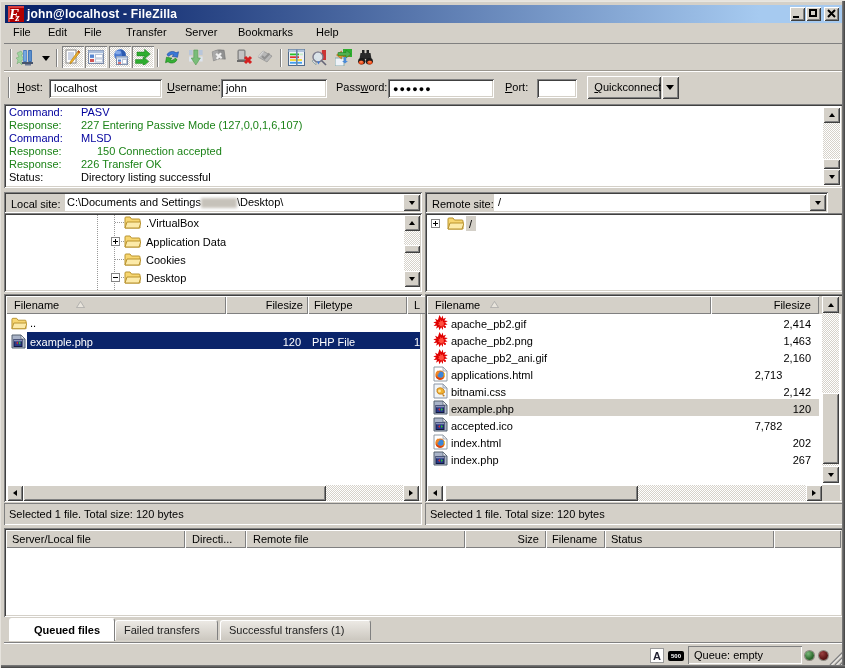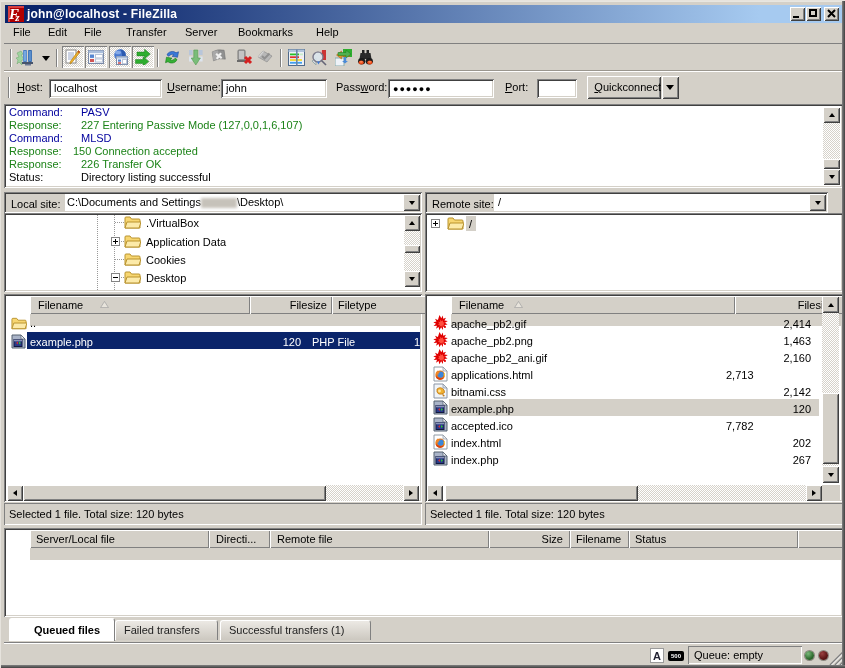--- a/index.html
+++ b/index.html
@@ -78,21 +78,21 @@
 .combo .clabel { position:absolute; left:2px; top:2px; bottom:2px; background:#d4d0c8;
   padding:4px 0 0 5px; white-space:nowrap; overflow:hidden; }
 .combo .cbtn { position:absolute; right:2px; top:2px; width:17px; height:17px; }
 
 .treebox { position:absolute; background:#fff;
   box-shadow: inset 1px 1px 0 #808080, inset -1px -1px 0 #ffffff,
               inset 2px 2px 0 #404040, inset -2px -2px 0 #d4d0c8; }
 .listbox { position:absolute; background:#fff;
   box-shadow: inset 1px 1px 0 #808080, inset -1px -1px 0 #ffffff,
               inset 2px 2px 0 #404040, inset -2px -2px 0 #d4d0c8; }
-.lhdr { position:absolute; left:2px; top:2px; right:2px; height:30px; background:#d4d0c8;margin-left:24px; }
+.lhdr { position:absolute; left:2px; top:2px; right:2px; height:18px; background:#d4d0c8; }
 .hcell { position:absolute; top:0; height:18px; background:#d4d0c8;
   box-shadow: inset 1px 1px 0 #ffffff, inset -1px -1px 0 #808080;
   padding:3px 0 0 8px; overflow:hidden; }
 .statbox { position:absolute; height:22px; background:#d4d0c8;
   box-shadow: inset 1px 1px 0 #808080, inset -1px -1px 0 #ffffff;
   padding:5px 0 0 5px; }
 
 .tab { position:absolute; height:20px; background:linear-gradient(#ece9e4,#ccc8c0);
   border-top:1px solid #fff; border-left:1px solid #fff;
   border-right:1px solid #808080;
@@ -284,21 +284,21 @@
     <div class="abs raised" style="left:583px;top:4px;width:74px;height:23px;text-align:right;padding-top:5px"><u>Q</u>uickconnect</div>
     <div class="abs raised" style="left:658px;top:4px;width:17px;height:23px">
       <div class="abs" style="left:4px;top:9px;width:0;height:0;border:4px solid transparent;border-top:5px solid #000"></div>
     </div>
   </div>
 
   <div id="log" class="abs sunkenpane">
     <div class="line c-cmd" style="top:2px">Command:<span style="position:absolute;left:72px">PASV</span></div>
     <div class="line c-resp" style="top:15px">Response:<span style="position:absolute;left:72px">227 Entering Passive Mode (127,0,0,1,6,107)</span></div>
     <div class="line c-cmd" style="top:28px">Command:<span style="position:absolute;left:72px">MLSD</span></div>
-    <div class="line c-resp" style="top:41px">Response:<span style="position:absolute;left:64px">150 Connection accepted</span></div>
+    <div class="line c-resp" style="top:41px">Response:<span style="position:absolute;left:88px">150 Connection accepted</span></div>
     <div class="line c-resp" style="top:54px">Response:<span style="position:absolute;left:72px">226 Transfer OK</span></div>
     <div class="line" style="top:67px">Status:<span style="position:absolute;left:72px">Directory listing successful</span></div>
 
     <div class="sbtn" style="right:3px;top:3px;width:17px;height:16px">
         <div class="arr up"></div>
       </div>
     <div class="strack" style="right:3px;top:19px;width:17px;height:36px"></div>
     <div class="sthumb" style="right:3px;top:55px;width:17px;height:10px"></div>
     <div class="sbtn" style="right:3px;top:65px;width:17px;height:16px">
         <div class="arr dn"></div>
@@ -455,21 +455,21 @@
     <div class="abs" style="left:8px;top:72px"><svg width="15" height="16" viewBox="0 0 15 16">
 <path d="M1 1 h9 l4 4 v10 h-13 z" fill="#ffffff" stroke="#909aa4"></path>
 <path d="M10 1 l4 4 h-4 z" fill="#e8ecf0" stroke="#909aa4" stroke-width="0.7"></path>
 <circle cx="7.2" cy="9.2" r="4.7" fill="#e87818"></circle>
 <circle cx="7.6" cy="8.6" r="3.1" fill="#3a86dc"></circle>
 <path d="M2.6 9.8 a4.7 4.7 0 0 0 4 4 a5 5 0 0 0 4.6 -2.6 a5.5 5.5 0 0 1 -5 0.6 q-2.6 -0.8 -3.6 -2 z" fill="#d84010"></path>
 <path d="M2.5 9 q-0.3 -3 2 -4.6 q1 1.6 3 1.4 q-2.2 1 -2.2 3 q-1.6 -0.6 -2.8 0.2 z" fill="#f08828"></path>
 <path d="M11.5 6.4 q1 1.8 0.3 4 l-1.2 -1.5 z" fill="#f8d040"></path>
 </svg></div>
     <span class="abs" style="left:26px;top:75px">applications.html</span>
-    <span class="abs" style="left:301px;top:75px;width:85px;text-align:left">2,713</span>
+    <span class="abs" style="left:301px;top:75px;width:85px;text-align:center">2,713</span>
     <div class="abs" style="left:8px;top:89px"><svg width="15" height="16" viewBox="0 0 15 16">
 <path d="M1 1 h9 l4 4 v10 h-13 z" fill="#f0f4f8" stroke="#8a94a4"></path>
 <path d="M10 1 l4 4 h-4 z" fill="#d8e0e8" stroke="#8a94a4" stroke-width="0.7"></path>
 <path d="M4 6 q4 -3 7 1 q2 3 -2 4 q-4 1 -5 -2 z" fill="#f0b030" stroke="#c07818" stroke-width="0.8"></path>
 <path d="M9 10 l3 3 -2 0.5 z" fill="#c07818"></path>
 <circle cx="6.5" cy="8" r="1.4" fill="#fce8a8"></circle>
 </svg></div>
     <span class="abs" style="left:26px;top:92px">bitnami.css</span>
     <span class="abs" style="left:301px;top:92px;width:85px;text-align:right">2,142</span>
     <div class="abs" style="left:24px;top:105px;width:370px;height:17px;background:#d4d0c8"></div>
@@ -485,21 +485,21 @@
     <span class="abs" style="left:301px;top:109px;width:85px;text-align:right">120</span>
     <div class="abs" style="left:8px;top:123px"><svg width="15" height="15" viewBox="0 0 15 15">
 <path d="M1 1 h9 l4 4 v9 h-13 z" fill="#aab4c8" stroke="#55606e"></path>
 <path d="M10 1 l4 4 h-4 z" fill="#e8ecf2" stroke="#55606e" stroke-width="0.7"></path>
 <rect x="3" y="5.5" width="8" height="7" fill="#2a3a8a" stroke="#101840"></rect>
 <rect x="3" y="5.5" width="8" height="1.8" fill="#8a94b8"></rect>
 <path d="M5 9.5 l2 -1.5 v3 z" fill="#d03030"></path>
           <path d="M10 9.5 l-2 -1.5 v3 z" fill="#30c030"></path>
 </svg></div>
     <span class="abs" style="left:26px;top:126px">accepted.ico</span>
-    <span class="abs" style="left:301px;top:126px;width:85px;text-align:left">7,782</span>
+    <span class="abs" style="left:301px;top:126px;width:85px;text-align:center">7,782</span>
     <div class="abs" style="left:8px;top:140px"><svg width="15" height="16" viewBox="0 0 15 16">
 <path d="M1 1 h9 l4 4 v10 h-13 z" fill="#ffffff" stroke="#909aa4"></path>
 <path d="M10 1 l4 4 h-4 z" fill="#e8ecf0" stroke="#909aa4" stroke-width="0.7"></path>
 <circle cx="7.2" cy="9.2" r="4.7" fill="#e87818"></circle>
 <circle cx="7.6" cy="8.6" r="3.1" fill="#3a86dc"></circle>
 <path d="M2.6 9.8 a4.7 4.7 0 0 0 4 4 a5 5 0 0 0 4.6 -2.6 a5.5 5.5 0 0 1 -5 0.6 q-2.6 -0.8 -3.6 -2 z" fill="#d84010"></path>
 <path d="M2.5 9 q-0.3 -3 2 -4.6 q1 1.6 3 1.4 q-2.2 1 -2.2 3 q-1.6 -0.6 -2.8 0.2 z" fill="#f08828"></path>
 <path d="M11.5 6.4 q1 1.8 0.3 4 l-1.2 -1.5 z" fill="#f8d040"></path>
 </svg></div>
     <span class="abs" style="left:26px;top:143px">index.html</span>

